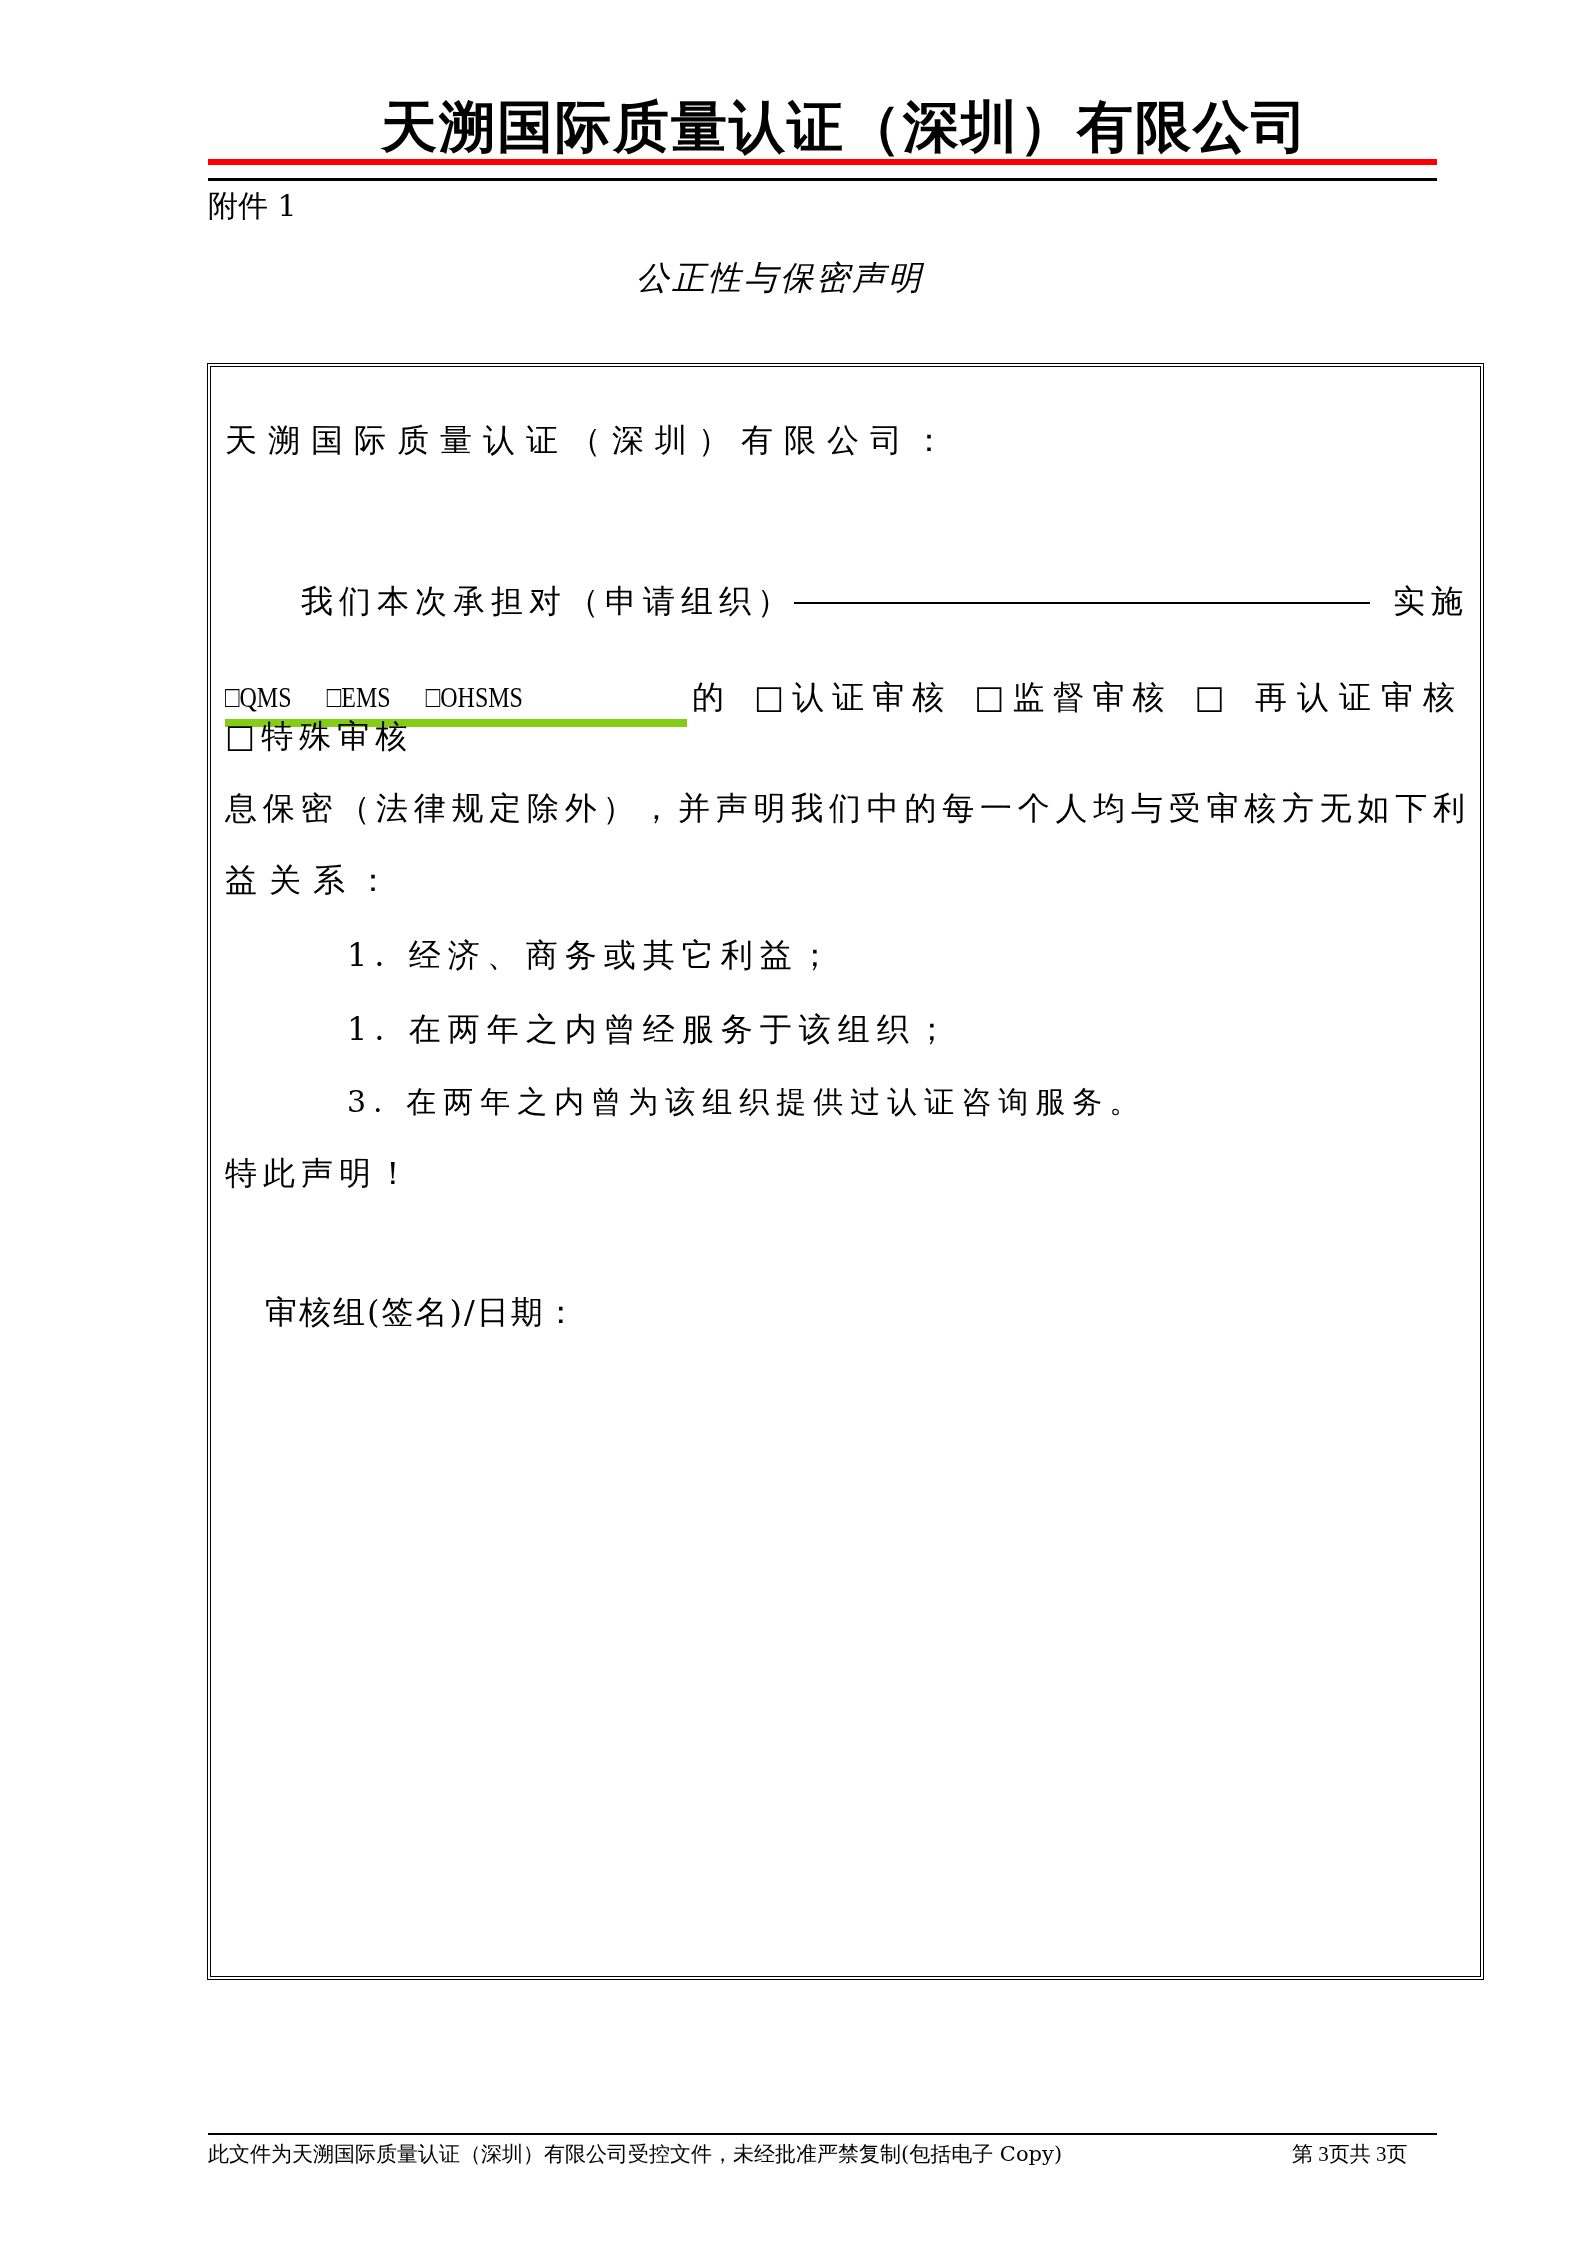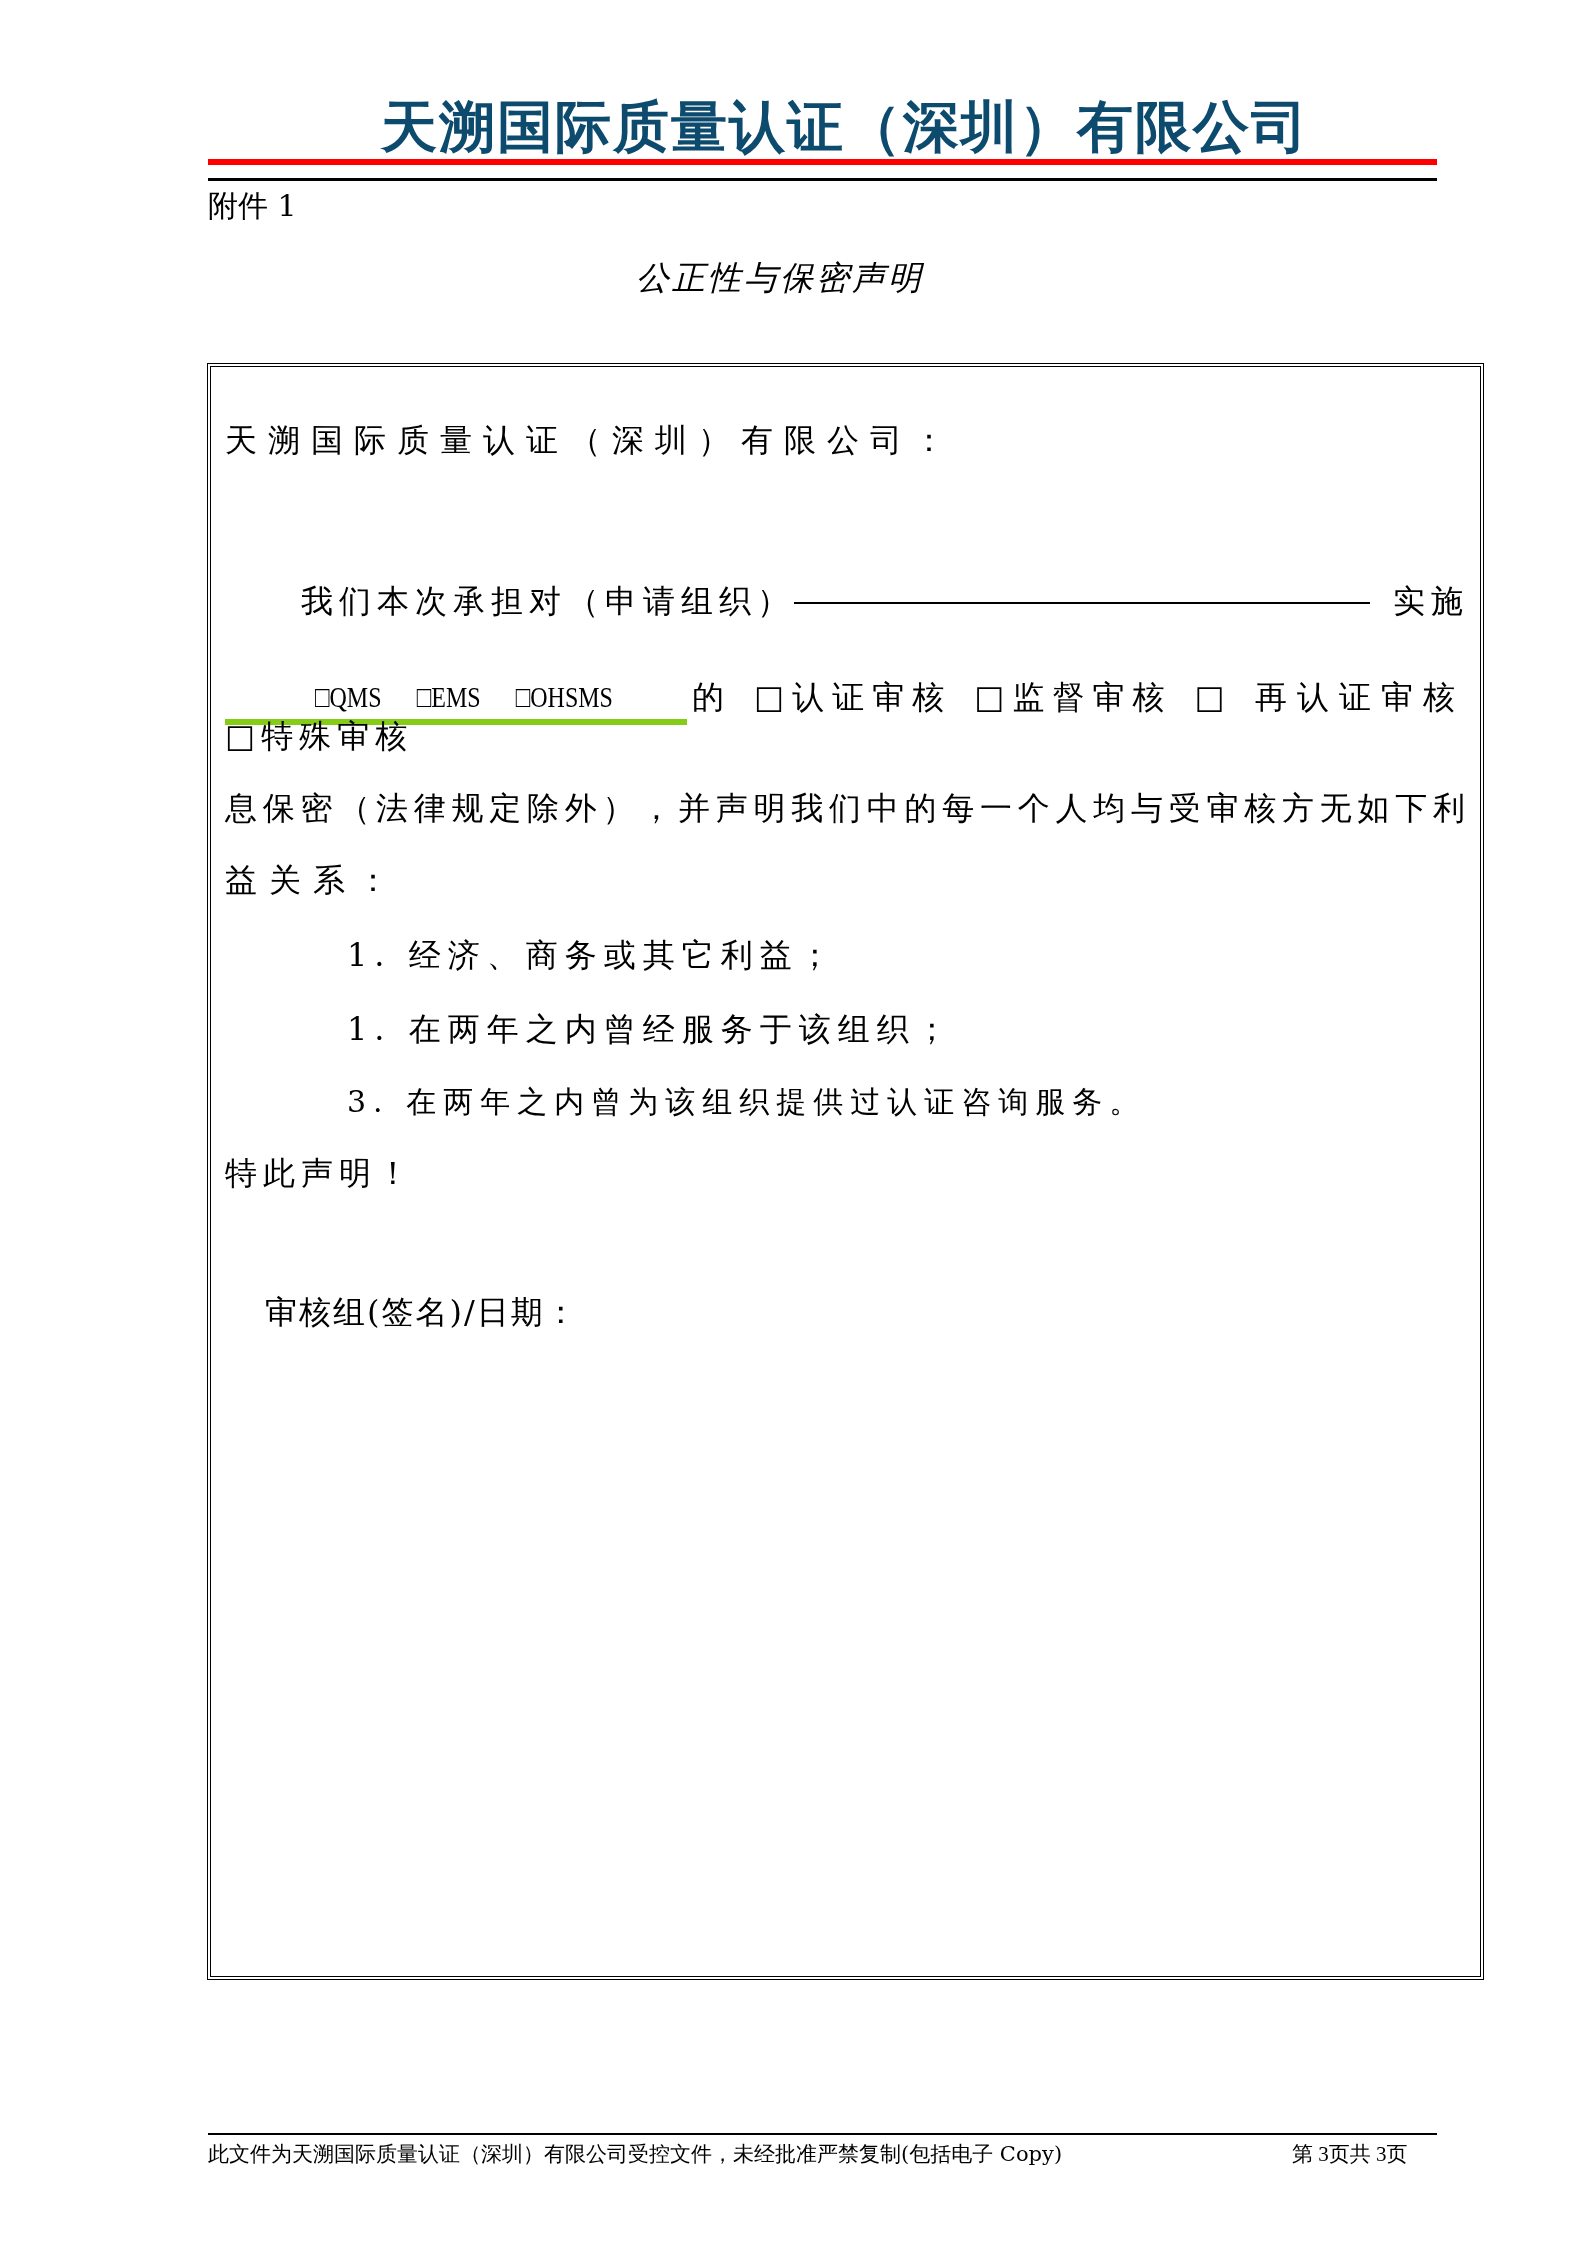--- a/index.html
+++ b/index.html
@@ -17,38 +17,38 @@
   .line { left: 225px; width: 1240px; font-size: 32px; line-height: 44px; }
   .justify { text-align: justify; text-align-last: justify; }
   .flex { display: flex; justify-content: space-between; align-items: center; }
   .footer-rule { left: 208px; top: 2133px; width: 1229px; height: 2px; background: #000; }
   .footer { left: 208px; top: 2140px; font-size: 21px; line-height: 28px; }
   .footer-page { left: 1292px; top: 2140px; font-size: 21px; line-height: 28px; font-family: Liberation Serif, serif; }
 </style>
 </head>
 <body>
 
-<div class="abs header-title" style="color:#0c4a6e;">天溯国际质量认证（深圳）有限公司</div>
+<div class="abs header-title" style="color:#000000;">天溯国际质量认证（深圳）有限公司</div>
 <div class="abs rule-red" style="background:#ff0000;"></div>
 <div class="abs rule-black"></div>
 <div class="abs attach">附件 1</div>
 <div class="abs doc-title">公正性与保密声明</div>
 
 <div class="abs box"></div>
 
 <div class="abs line" style="top:418px; letter-spacing:11px;">天溯国际质量认证（深圳）有限公司：</div>
 
 <div class="abs" style="left:301px; top:579px; font-size:32px; line-height:44px; letter-spacing:6px;">我们本次承担对（申请组织）</div>
 <div class="abs" style="left:794px; top:570px; width:576px; height:32px; border-bottom:2px solid #000;">
   <span></span>
 </div>
 <div class="abs" style="left:1393px; top:579px; font-size:32px; line-height:44px; letter-spacing:6px;">实施</div>
 
 <div class="abs line" style="top:675px;">
-  <div style="position:absolute; left:0; top:0; width:462px; height:44px; border-bottom:6px solid #84cc16; font-family:'Liberation Serif', serif;justify-content:flex-end;" class="flex">
+  <div style="position:absolute; left:0; top:0; width:462px; height:44px; border-bottom:8px solid #84cc16; font-family:'Liberation Serif', serif;" class="flex">
     <span style="display:flex; gap:44px; font-size:30px; transform:scaleX(0.8); transform-origin:left center;">
       <span>□QMS</span>
       <span>□EMS</span>
       <span>□OHSMS</span>
     </span>
   </div>
   <div style="position:absolute; left:467px; top:0; width:773px; height:44px; font-size:32px; letter-spacing:8px;" class="flex">
     <span>的</span>
     <span>□认证审核</span>
     <span>□监督审核</span>

